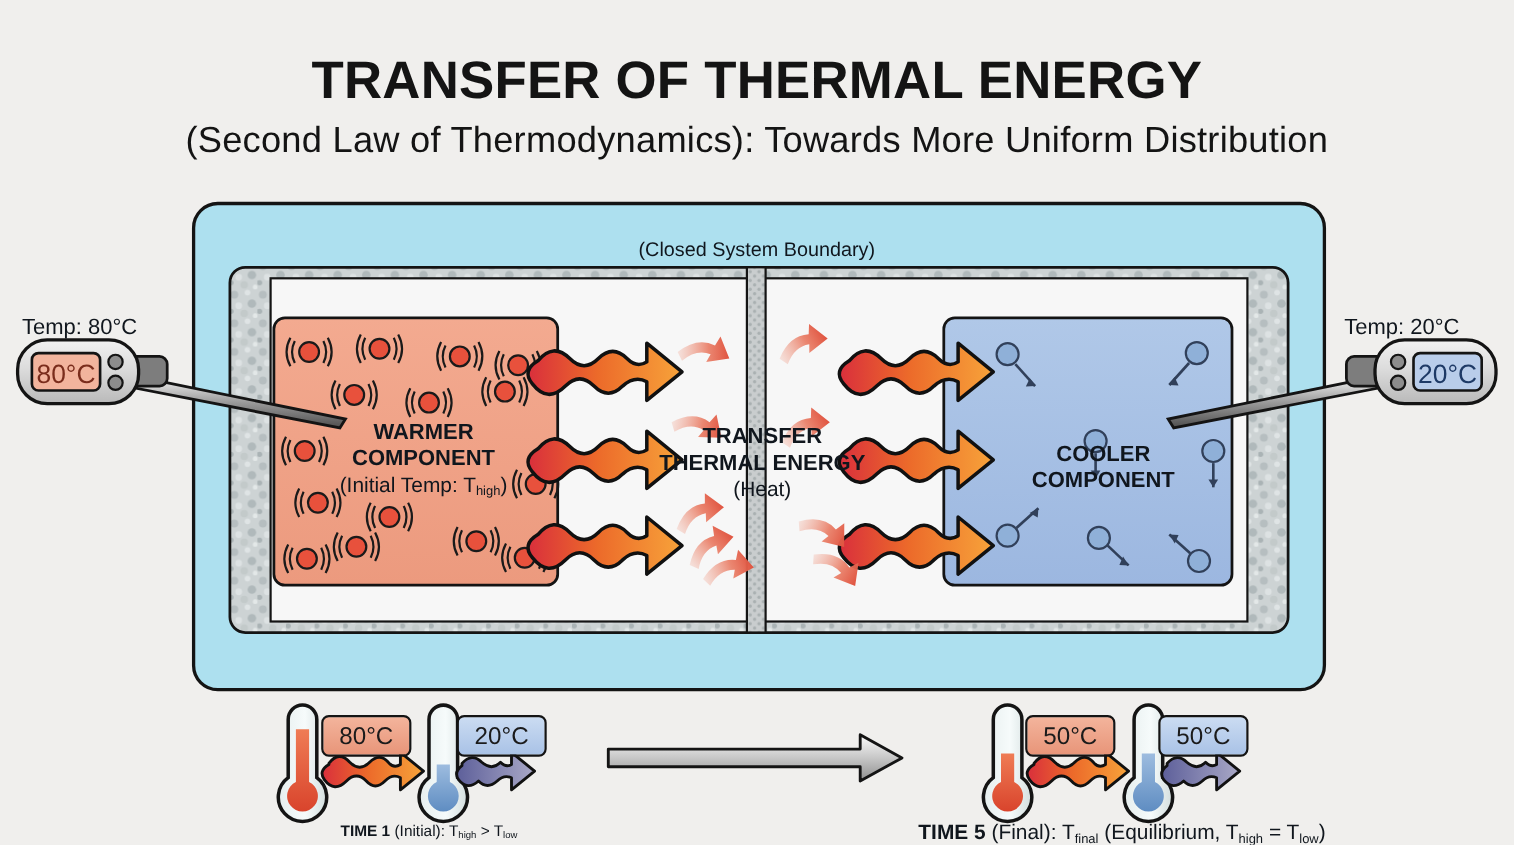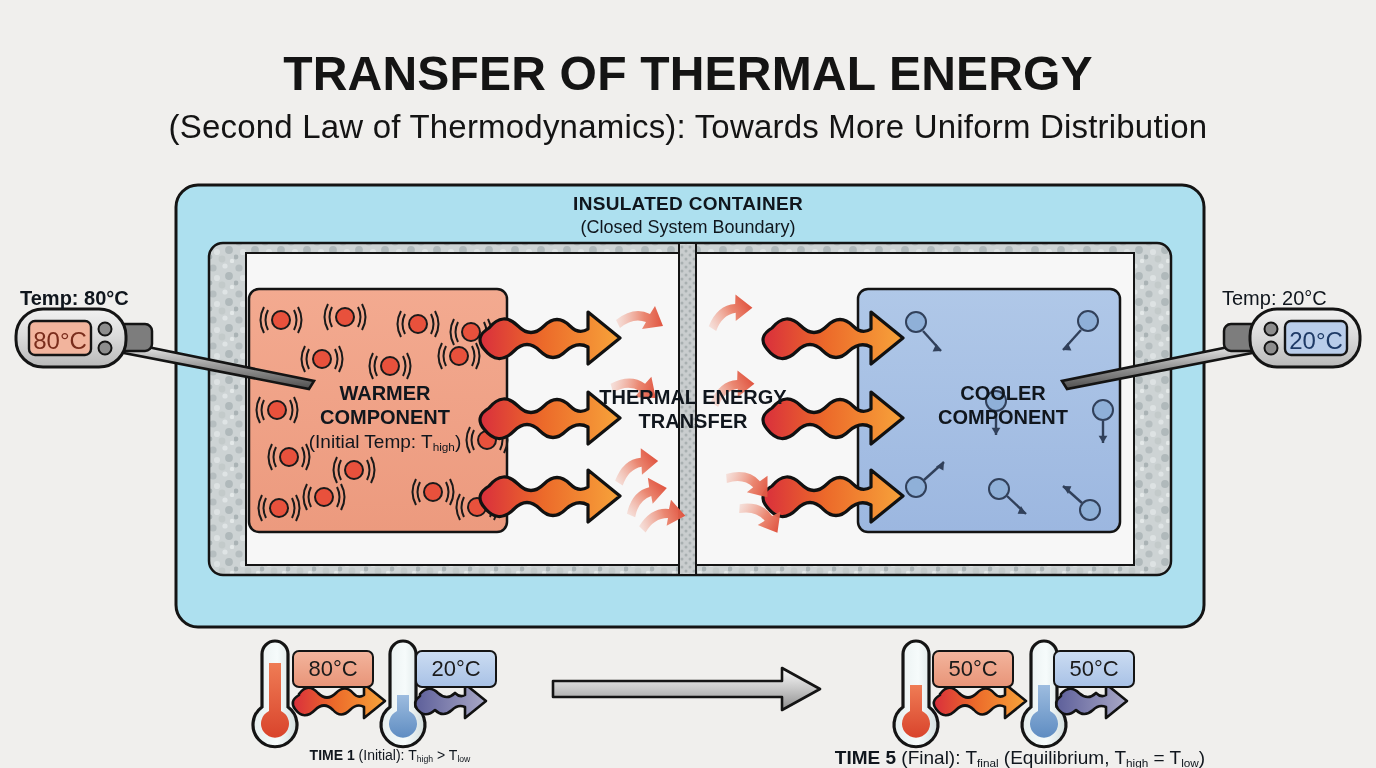--- a/index.html
+++ b/index.html
@@ -21,24 +21,24 @@
   .lbl{position:absolute;text-align:center;color:#10161d;}
   .sub{font-size:.62em;vertical-align:-0.25em;}
 
   #container-title{top:164px;left:438px;width:500px;font-size:19px;font-weight:700;letter-spacing:.3px;}
   #container-subtitle{top:188px;left:438px;width:500px;font-size:18px;font-weight:400;}
 
   #warm-label{left:255px;top:352px;width:260px;font-size:20px;font-weight:700;line-height:1.22;}
   #warm-label .it{font-weight:400;font-size:19px;}
   #mid-label{left:578px;top:356px;width:230px;font-size:20px;font-weight:700;line-height:1.22;}
   #mid-label .it{font-weight:400;font-size:19px;}
-  #cool-label{left:878px;top:352px;width:250px;font-size:20px;font-weight:700;line-height:1.22;}
+  #cool-label{left:878px;top:372px;width:250px;font-size:20px;font-weight:700;line-height:1.22;}
   #cool-label .it{font-weight:400;font-size:19px;}
 
-  #temp-left-cap{left:20px;top:258px;width:160px;font-size:20px;text-align:left;font-weight:bold;}
+  #temp-left-cap{left:20px;top:258px;width:160px;font-size:20px;text-align:left;}
   #temp-right-cap{left:1222px;top:258px;width:170px;font-size:20px;text-align:left;}
 
   #time1-caption{left:180px;top:718px;width:420px;font-size:14px;}
   #time2-caption{left:740px;top:718px;width:560px;font-size:19px;}
   .cap-strong{font-weight:700;}
 
   .chip{
     position:absolute;border:2px solid #141414;border-radius:7px;
     font-size:22px;display:flex;align-items:center;justify-content:center;
     color:#1b1b1b;font-weight:400;
@@ -337,32 +337,32 @@
         <path d="M1038 656 l12 0 l0 26 a14 14 0 1 1 -12 0 z" fill="url(#gMercuryCold)"></path>
       </g>
       <path d="M1061 665 q9 -10 18 -1 q9 8 17 0 q5 5 10 2 l0 -11 l21 17 l-21 17 l0 -11
            q-7 -3 -13 3 q-9 8 -17 0 q-10 9 -18 -1 q-5 -7 3 -13 z" fill="url(#gColdArrow)" stroke="#111" stroke-width="2.6" stroke-linejoin="round"></path>
     </g>
   </svg>
 
   <div id="title-main" class="ttl">TRANSFER OF THERMAL ENERGY</div>
   <div id="title-sub" class="ttl">(Second Law of Thermodynamics): Towards More Uniform Distribution</div>
 
-  <div id="container-title" class="lbl">INSULATED CONTAINER</div>
   <div id="container-subtitle" class="lbl">(Closed System Boundary)</div>
 
   <div id="warm-label" class="lbl">
     <div>WARMER</div>
     <div>COMPONENT</div>
     <div class="it"><span>(Initial Temp: T</span><span class="sub">high</span><span>)</span></div>
   </div>
 
   <div id="mid-label" class="lbl">
+    <div>TRANSFER</div>
     <div>THERMAL ENERGY</div>
-    <div>TRANSFER</div>
+    <div class="it">(Heat)</div>
   </div>
 
   <div id="cool-label" class="lbl">
     <div>COOLER</div>
     <div>COMPONENT</div>
   </div>
 
   <div id="temp-left-cap" class="lbl">Temp: 80°C</div>
   <div id="temp-right-cap" class="lbl">Temp: 20°C</div>
 

